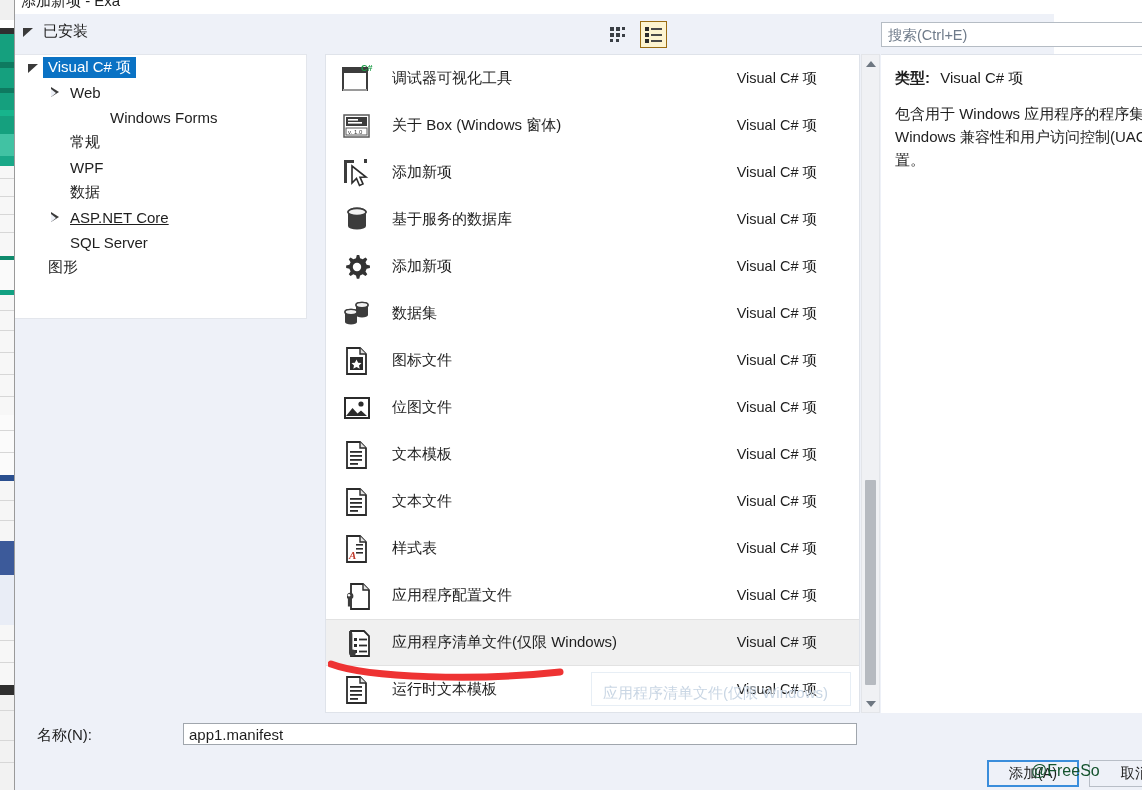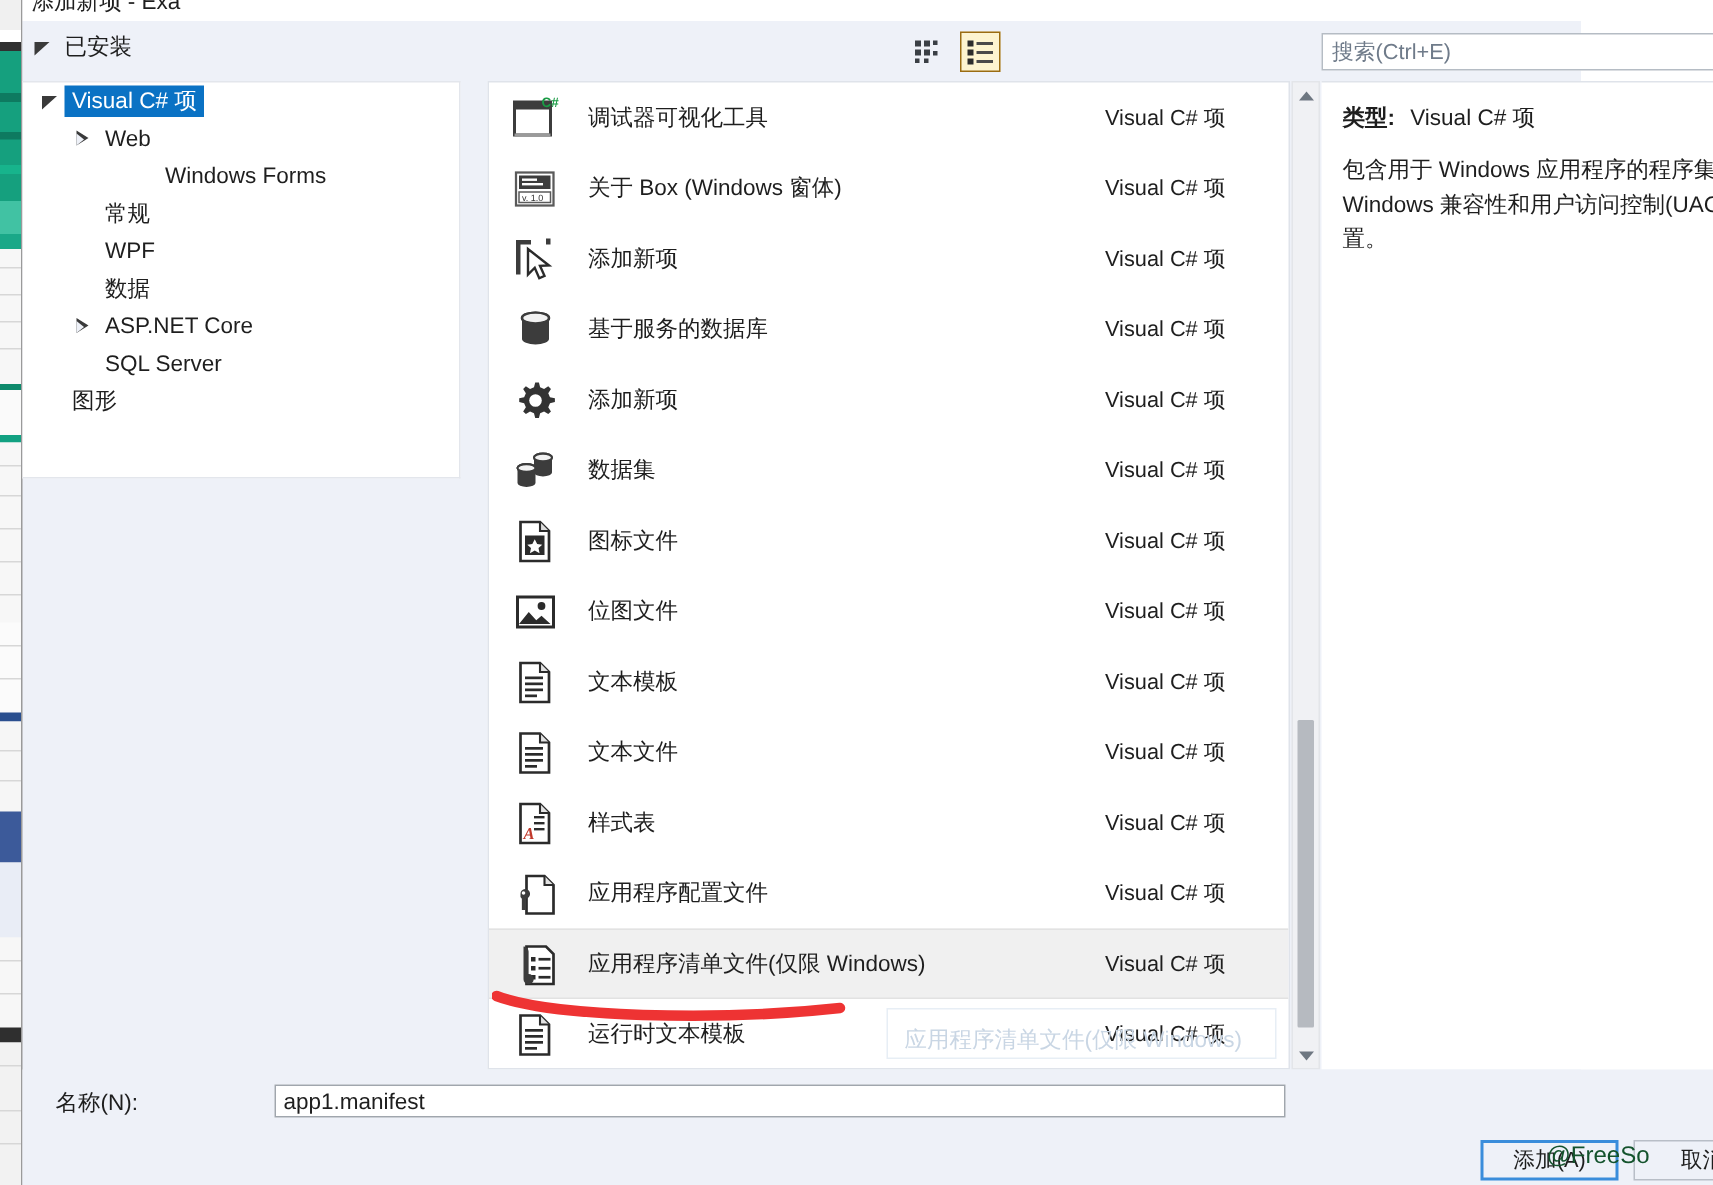--- a/index.html
+++ b/index.html
@@ -203,21 +203,21 @@
           <span class="lbl">常规</span>
         </div>
         <div class="tnode" style="padding-left: 30px;">
           <span class="tw"></span>
           <span class="lbl">WPF</span>
         </div>
         <div class="tnode" style="padding-left: 30px;">
           <span class="tw"></span>
           <span class="lbl">数据</span>
         </div>
-        <div class="tnode" style="padding-left: 30px;">
+        <div class="tnode" style="padding-left: 30px; text-decoration: underline;">
           <span class="tw">
             <span class="tri-right-hollow"></span>
           </span>
           <span class="lbl">ASP.NET Core</span>
         </div>
         <div class="tnode" style="padding-left: 30px;">
           <span class="tw"></span>
           <span class="lbl">SQL Server</span>
         </div>
         <div class="tnode" style="padding-left: 8px;">

